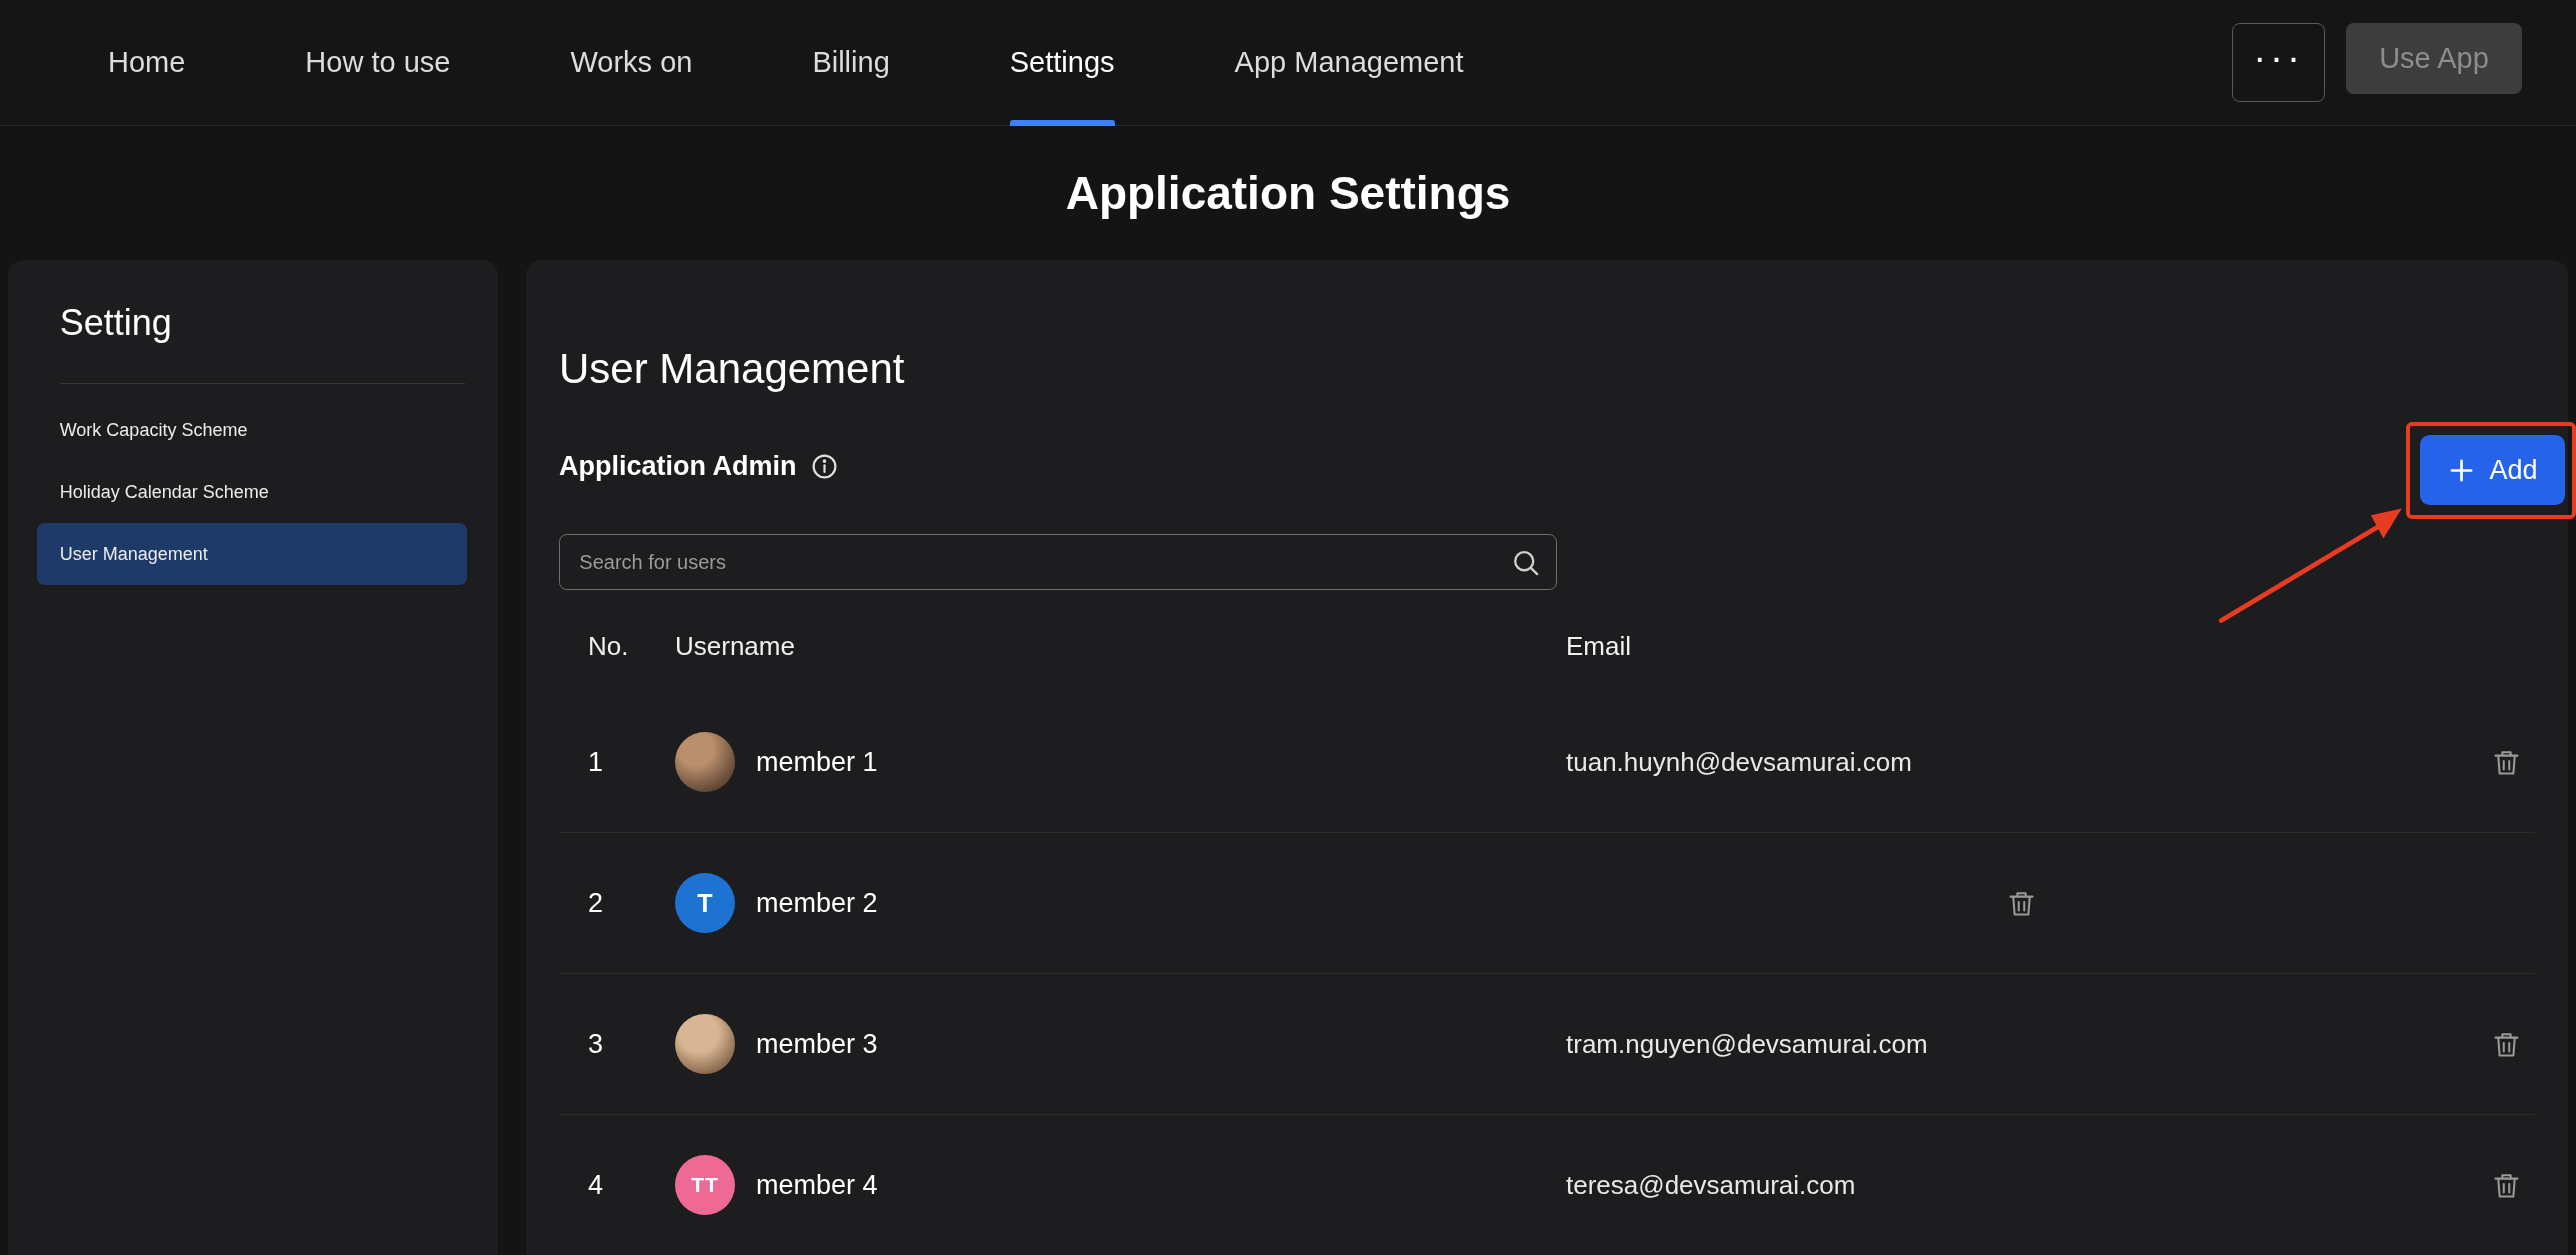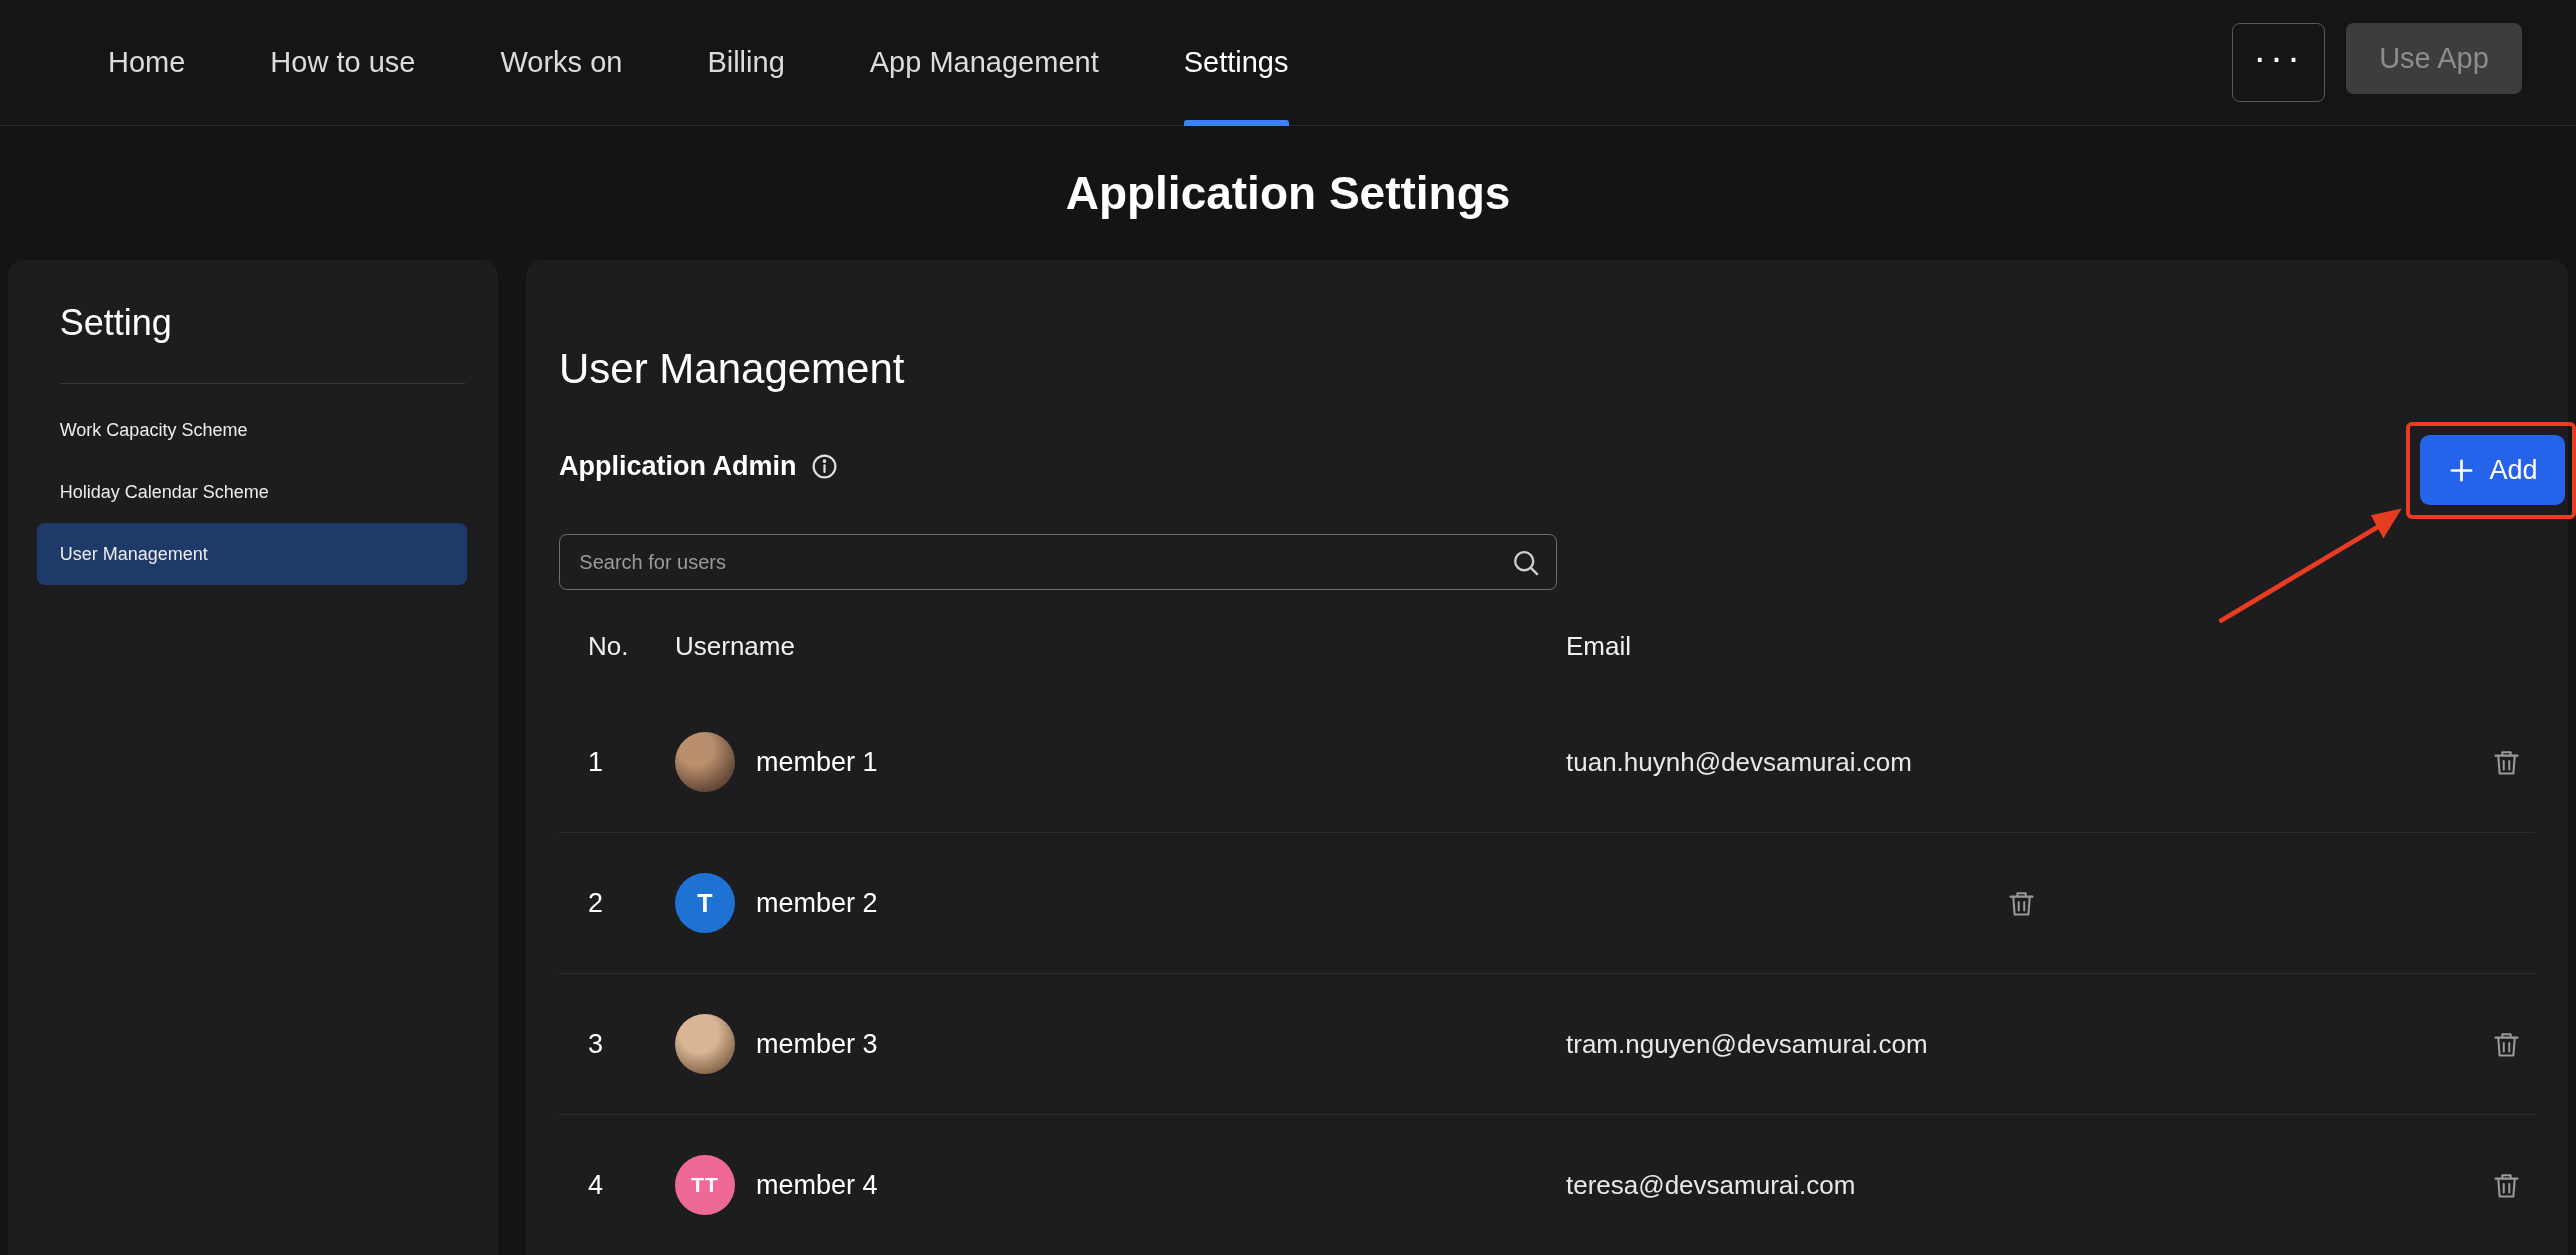--- a/index.html
+++ b/index.html
@@ -12,21 +12,21 @@
     color:#ffffff;
   }
 
   
   .navbar {
     position:absolute; top:0; left:0; width:2576px; height:126px;
     background:#151516; border-bottom:1.9px solid #2b2b2b;
   }
   .nav-items {
     position:absolute; left:108px; top:0; height:124px;
-    display:flex; gap:85px;
+    display:flex; gap:120px;
   }
   .nav-item {
     position:relative; display:flex; align-items:center; height:100%;
     font-size:29px; color:#dcdcdc; cursor:pointer; white-space:nowrap;
   }
   .nav-item.active { color:#ffffff; }
   .nav-item.active::after {
     content:""; position:absolute; left:0; right:0; bottom:-1.9px; height:5.8px;
     background:#3b82f6; border-radius:2.9px 2.9px 0 0;
   }
@@ -134,22 +134,22 @@
 </style>
 </head>
 <body>
 
 <div class="navbar">
   <div class="nav-items">
     <div class="nav-item">Home</div>
     <div class="nav-item">How to use</div>
     <div class="nav-item">Works on</div>
     <div class="nav-item">Billing</div>
+    <div class="nav-item active">Settings</div>
     <div class="nav-item">App Management</div>
-    <div class="nav-item active">Settings</div>
   </div>
   <div class="nav-actions">
     <div class="more-btn">
       <span>···</span>
     </div>
     <div class="useapp-btn">Use App</div>
   </div>
 </div>
 
 <div class="page-title">Application Settings</div>

